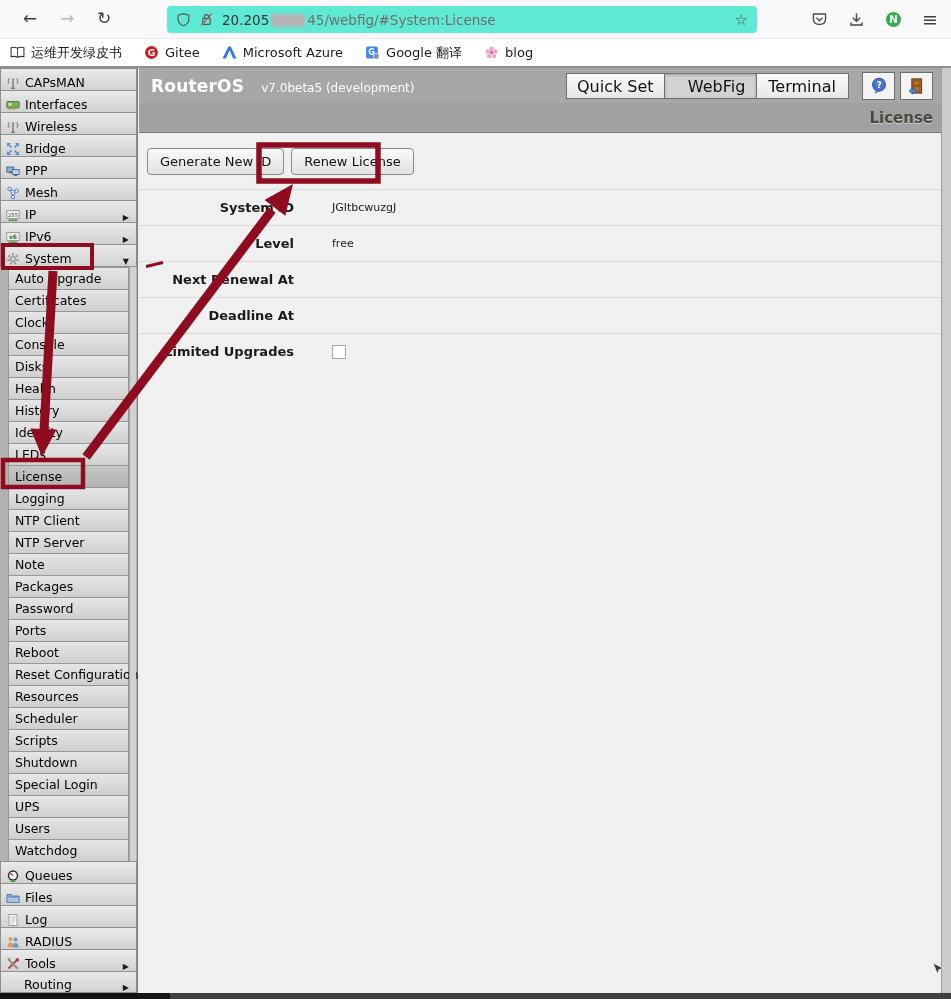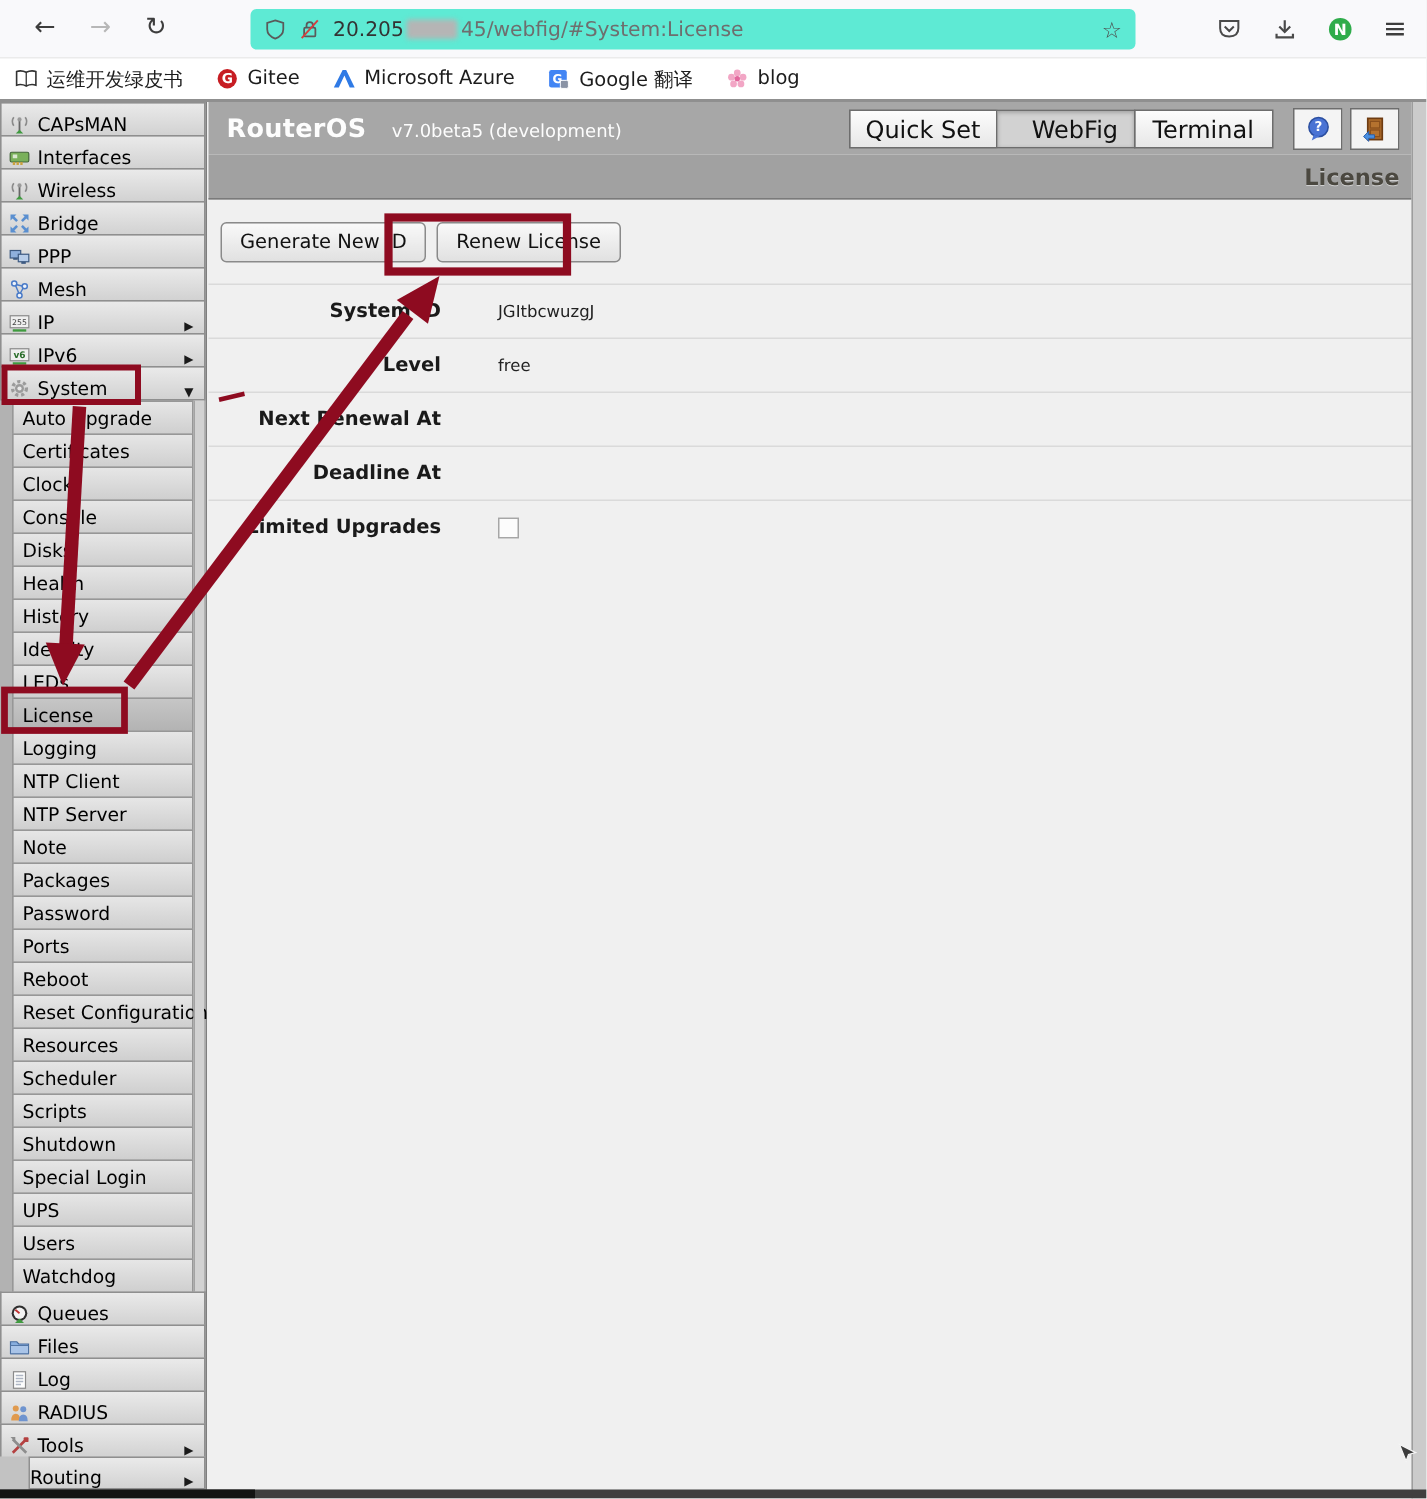--- a/index.html
+++ b/index.html
@@ -27,21 +27,21 @@
   .burger { font-size:19px; color:#3d3d3d; line-height:1; }
   .bookmarks { position:relative; height:28px; background:#ffffff; border-top:1px solid #ebebeb; display:flex; align-items:center; gap:22px; padding-left:10px; font-size:13px; color:#1c1c1c; }
   .bm { display:flex; align-items:center; gap:6px; cursor:pointer; }
   .bm svg { width:15px; height:15px; }
   
   .page { position:absolute; top:66px; left:0; width:951px; height:933px; border-top:2px solid #8f8f8f; background:#f0f0f0; }
   
   .sidebar { position:absolute; left:0; top:0; width:138px; background:#c2c2c2; border-right:1px solid #7e7e7e; }
   .sbi { position:relative; height:22px; display:flex; align-items:flex-end; gap:5px; padding-left:5px; background:linear-gradient(#eaeaea,#d2d2d2); border:1px solid #8f8f8f; border-bottom:none; font-size:12.5px; color:#000; cursor:pointer; white-space:nowrap; }
   .sbi .ic { width:14px; height:14px; flex:0 0 auto; }
-  .noicon { padding-left:0;margin-left:19px; }
+  .noicon { padding-left:23px; }
   .exp { position:absolute; right:7px; font-size:8px; color:#1a1a1a; }
   .submenu { position:relative; padding-left:8px; background:#b2b2b2; border-top:1px solid #8f8f8f; }
   .sbs { height:22px; display:flex; align-items:center; padding-left:6px; width:121px; background:linear-gradient(#e6e6e6,#cfcfcf); border:1px solid #979797; border-bottom:none; font-size:12.5px; color:#000; cursor:pointer; white-space:nowrap; }
   .sbs.selected { background:linear-gradient(#c6c6c6,#b3b3b3); }
   .submenu-scrollbar { position:absolute; top:0; right:1px; bottom:0; width:7px; background:#d2d2d2; border-left:1px solid #a3a3a3; cursor:pointer; }
   .sb-bottom-border { border-bottom:1px solid #8f8f8f; }
   
   .content { position:absolute; left:139px; top:0; width:802px; bottom:0; background:#f0f0f0; }
   .wf-topbar { position:relative; height:35px; background:#a7a7a7; }
   .brand { position:absolute; left:12px; top:8px; color:#fdfdfd; white-space:nowrap; }

